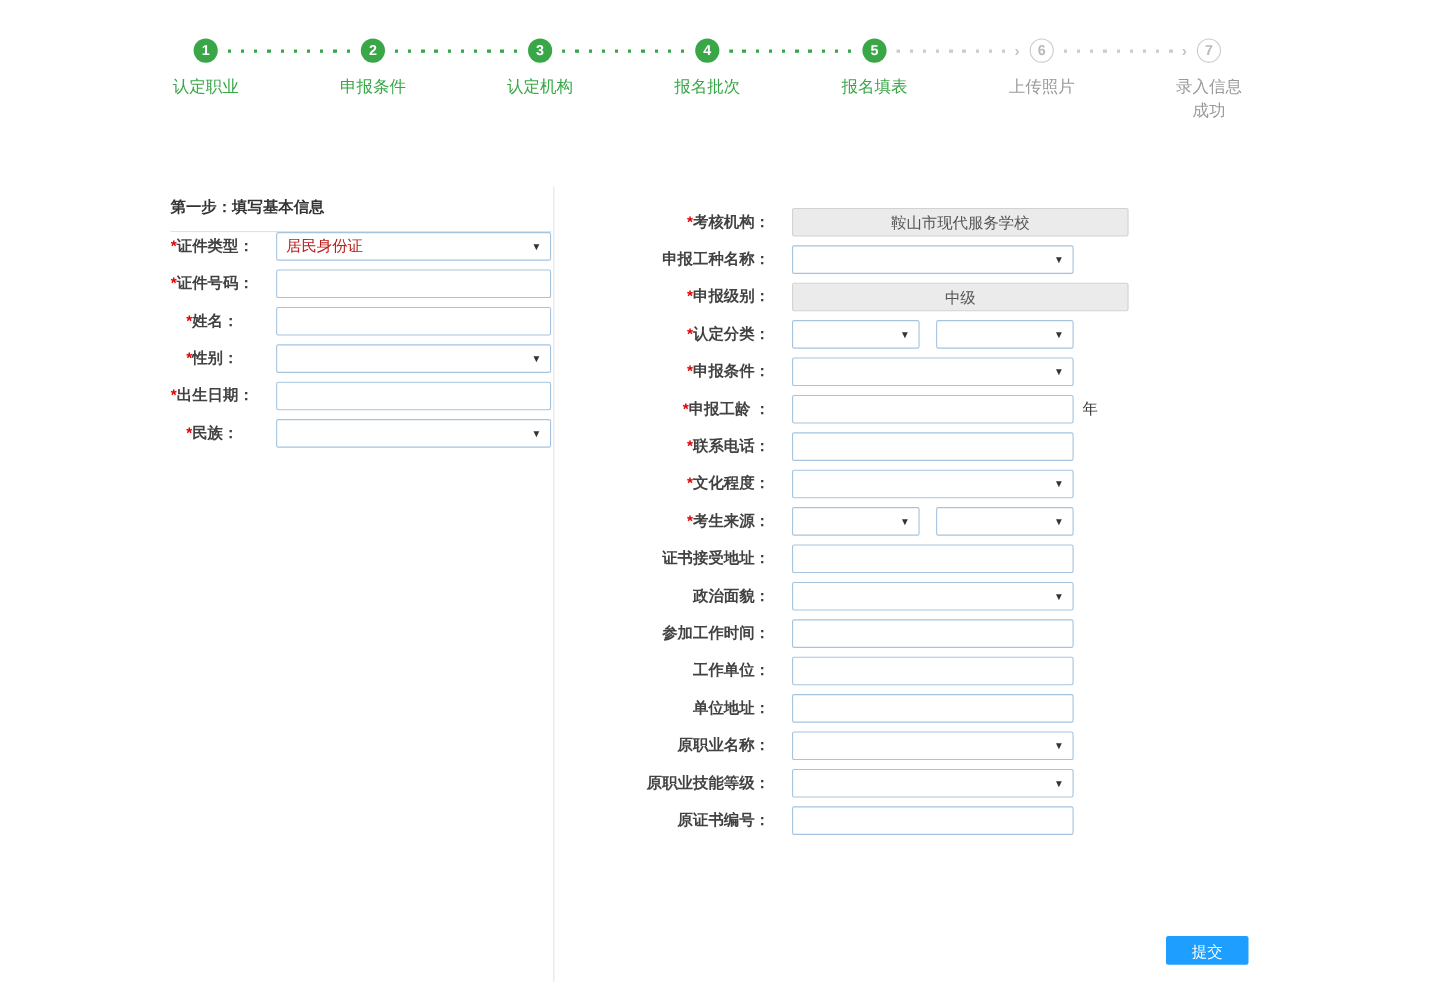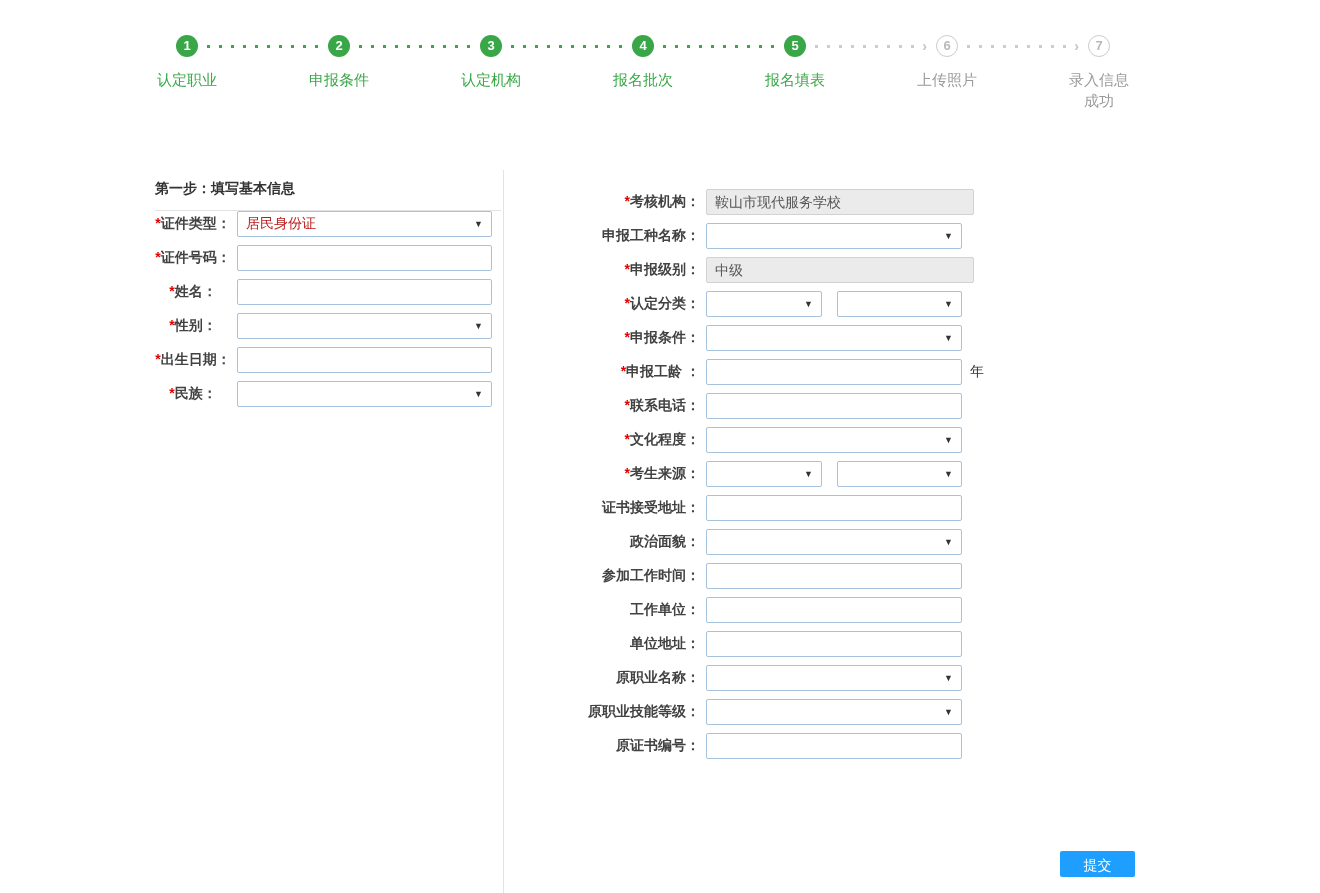--- a/index.html
+++ b/index.html
@@ -34,21 +34,21 @@
   .col-title{font-size:14px;font-weight:bold;color:#333;padding-bottom:12px;border-bottom:1px solid #e2e2e2;}
   .note{font-size:14px;color:#565656;margin:12px 0 8px 0;}
   .note .star{color:#e10000;}
   
   .row{display:flex;align-items:center;margin-top:0;margin-bottom:8px;}
   .left-col .row label{width:76px;text-align:center;}
   .right-col .row label{width:127px;}
   .right-col .rows{margin-top:9px;}
   .row label{
     text-align:right;font-size:14px;font-weight:bold;color:#424242;
-    padding-right:6px;flex-shrink:0;white-space:nowrap;
+    padding-right:20px;flex-shrink:0;white-space:nowrap;
   }
   .row label .star{color:#e10000;font-weight:bold;}
   .txt{
     height:26px;border:1px solid #a6c3de;border-radius:2px;box-sizing:border-box;
     padding:0 8px;font-size:14px;color:#333;outline:none;background:#fff;
     font-family:inherit;
   }
   .left-col .txt{width:255px;}
   .right-col .txt{width:256px;}
   .sel{
@@ -59,21 +59,21 @@
   .left-col .sel{width:255px;}
   .right-col .sel{width:256px;}
   .sel.half1{width:116px;margin-right:15px;}
   .sel.half2{width:125px;}
   .sel .val{font-size:14px;color:#b91c1c;white-space:nowrap;overflow:hidden;}
   .sel .arrow{font-size:9px;color:#333;flex-shrink:0;}
   .ro{
     height:26px;box-sizing:border-box;border:1px solid #d2d2d2;border-radius:2px;
     background:#ebebeb;color:#555;font-size:14px;line-height:24px;padding:0 8px;
   }
-  .right-col .ro{width:268px;}
+  .right-col .ro{width:306px;text-align:center;}
   .suffix{font-size:14px;color:#333;margin-left:8px;}
   
   .submit-btn{
     position:absolute;left:1060px;top:851px;width:75px;height:26px;
     background:#1E9FFF;color:#fff;border:none;border-radius:2px;
     font-size:14px;cursor:pointer;font-family:inherit;line-height:26px;text-align:center;
   }
 </style>
 </head>
 <body>

